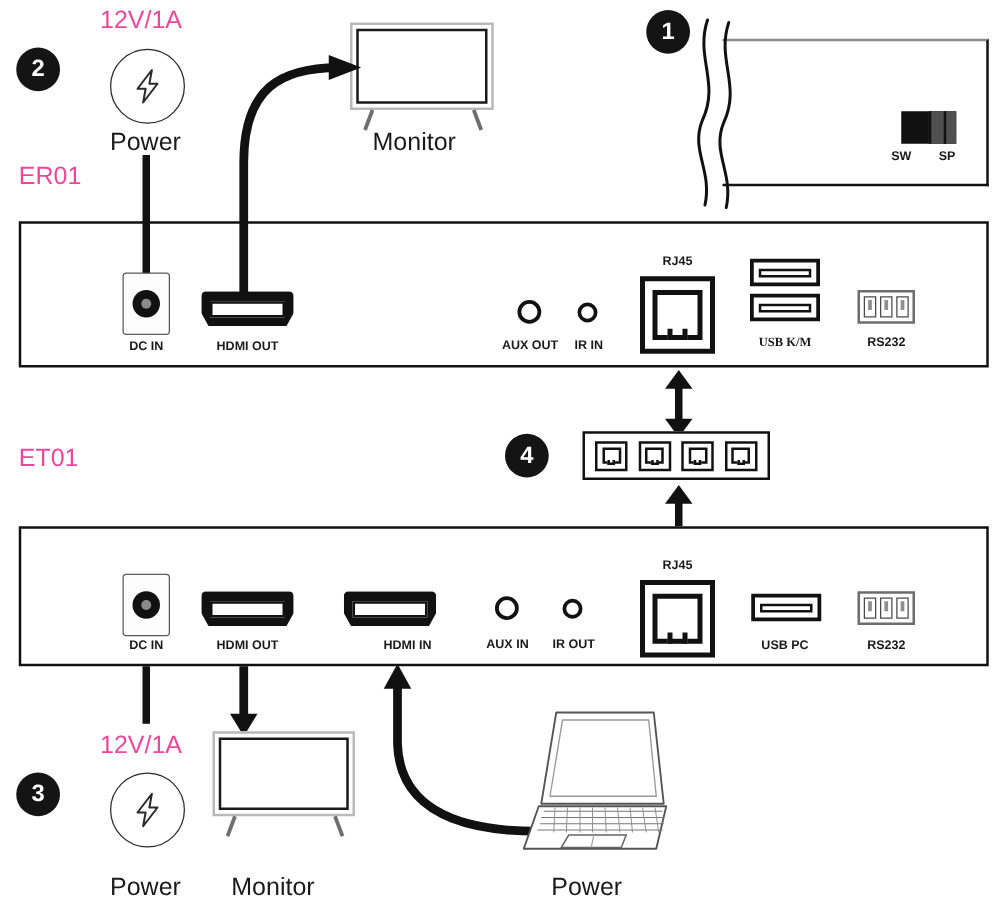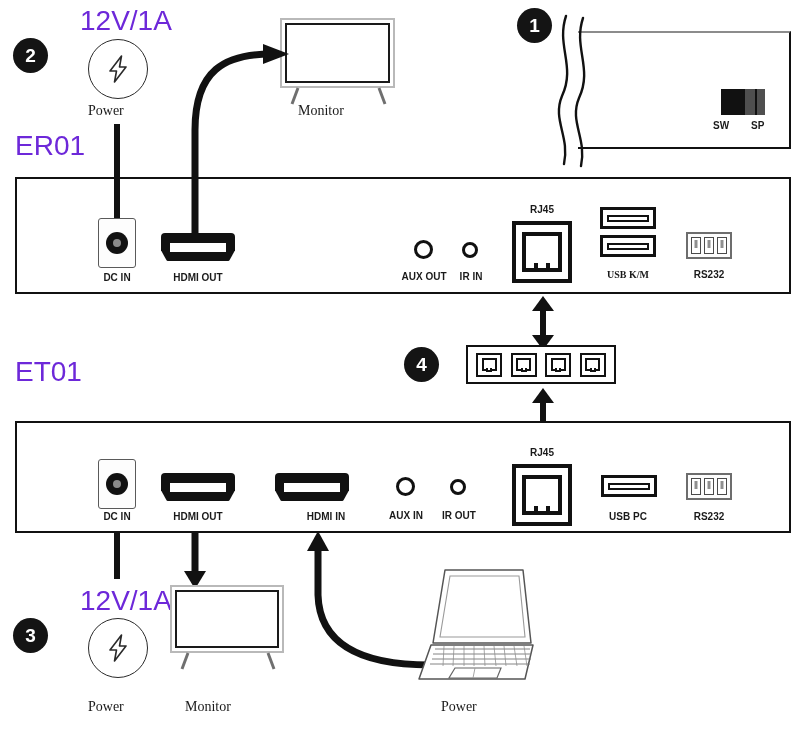--- a/index.html
+++ b/index.html
@@ -29,29 +29,28 @@
     font-size: 19px;
     font-weight: bold;
     display: flex;
     align-items: center;
     justify-content: center;
     line-height: 1;
   }
 
   
   .lbl-big {
-    font-size: 28px;
-    color: #6d28d9;
+    font-size: 20px;
+    color: #ec4899;
     white-space: nowrap;
   }
   .lbl-dev {
-    font-size: 14px;
+    font-size: 20px;
     color: #1a1a1a;
     white-space: nowrap;
-    font-family: Liberation Serif, serif;
   }
   .lbl-port {
     font-size: 10px;
     font-weight: bold;
     color: #1a1a1a;
     white-space: nowrap;
     text-align: center;
   }
   .lbl-sw {
     font-size: 10px;

